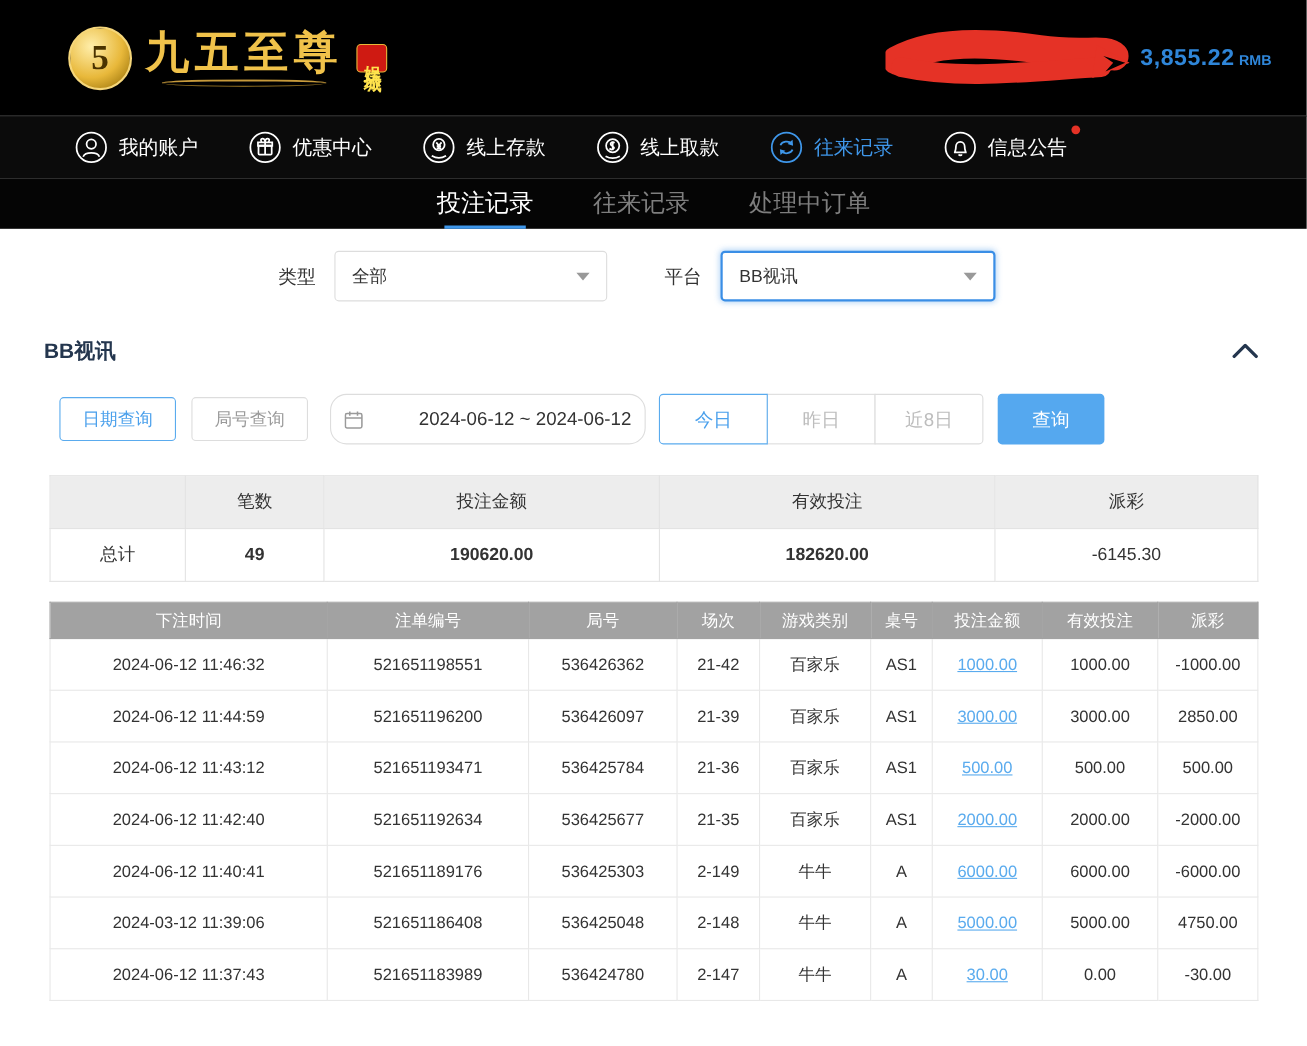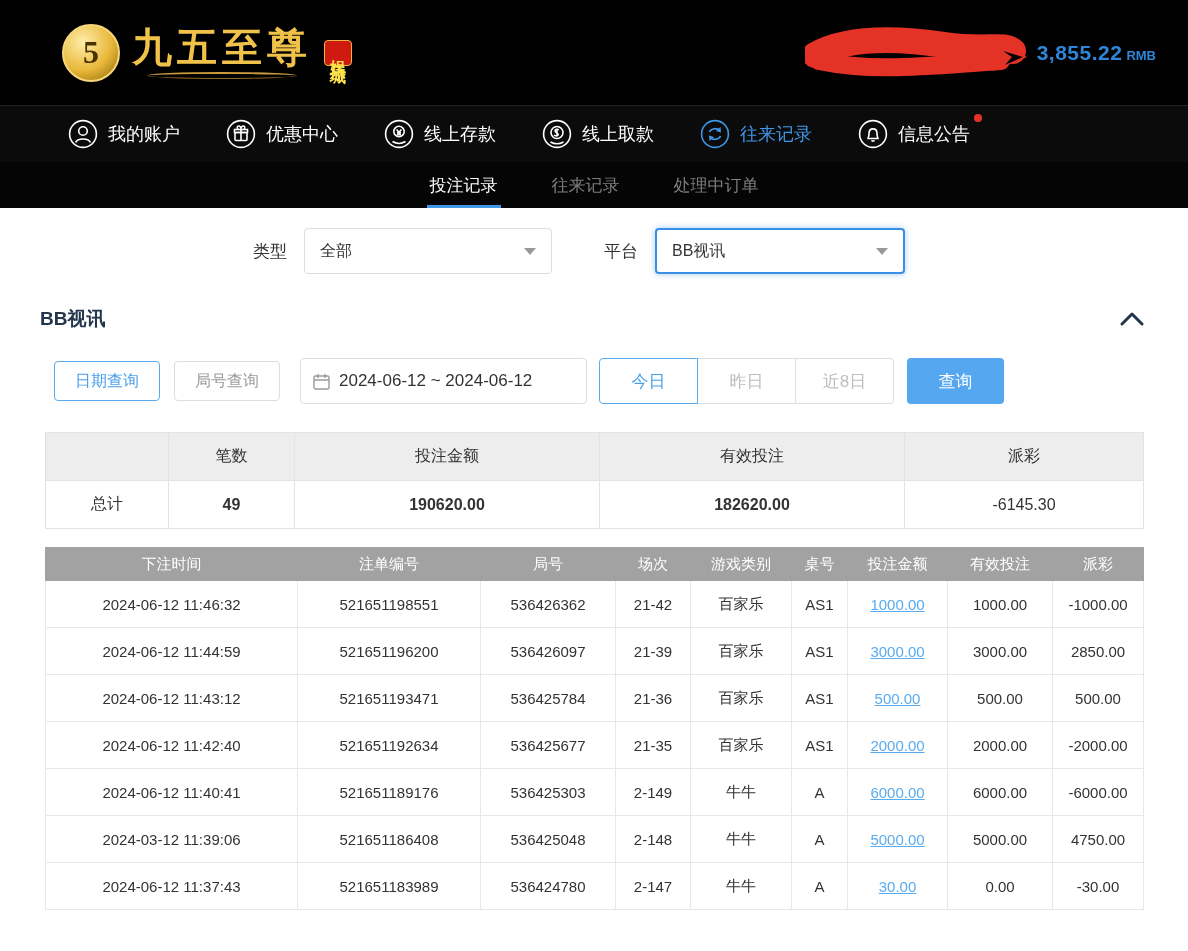--- a/index.html
+++ b/index.html
@@ -33,21 +33,21 @@
     display:flex; align-items:center; padding-left:68px; gap:46px; }
   .nav-item { display:flex; align-items:center; gap:10px; color:#fff; font-size:18px;
     cursor:pointer; position:relative; white-space:nowrap; }
   .nav-item.active { color:#3f97ea; }
   .nav-icon svg { display:block; }
   .nav-dot { position:absolute; top:-5px; right:-12px; width:8px; height:8px;
     border-radius:50%; background:#e53226; }
 
   
   .subtabs { height:46px; background:#050505; display:flex; justify-content:center; gap:46px; }
-  .subtab { color:#7e7e7e; font-size:17px; display:flex; align-items:center;
+  .subtab { color:#7e7e7e; font-size:22px; display:flex; align-items:center;
     position:relative; cursor:pointer; padding:0 4px; }
   .subtab.active { color:#fff; }
   .subtab.active::after { content:""; position:absolute; bottom:0; left:50%;
     transform:translateX(-50%); width:74px; height:3px; background:#3f97ea; }
 
   
   .filter-row { display:flex; align-items:center; padding:20px 0 6px 253px; }
   .filter-label { font-size:17px; color:#333; margin-right:17px; }
   .select-box { width:248px; height:46px; border:1px solid #ddd; border-radius:4px;
     background:#fff; display:flex; align-items:center; justify-content:space-between;
@@ -64,22 +64,22 @@
   .section-title { font-size:19px; font-weight:bold; color:#24364e; }
   .chevron-btn { cursor:pointer; line-height:0; }
 
   
   .query-bar { display:flex; align-items:center; padding-left:54px; margin-top:26px; }
   .btn { border-radius:4px; background:#fff; font-size:16px; display:flex;
     align-items:center; justify-content:center; cursor:pointer; }
   .btn-blue-outline { height:40px; padding:0 20px; border:1px solid #5aabee; color:#4aa0ec; }
   .btn-gray-outline { height:40px; padding:0 20px; border:1px solid #ddd; color:#9a9a9a; margin-left:14px; }
   .date-input { margin-left:20px; width:287px; height:46px; border:1px solid #ddd;
-    border-radius:4px; display:flex; align-items:center; padding:0 12px; gap:9px;
-    font-size:17px; color:#333; cursor:pointer; }
+    border-radius:15px; display:flex; align-items:center; padding:0 12px; gap:9px;
+    font-size:17px; color:#333; cursor:pointer;justify-content:space-between; }
   .day-group { display:flex; margin-left:12px; }
   .day-btn { width:99px; height:46px; border:1px solid #ddd; background:#fff;
     color:#bdbdbd; font-size:17px; display:flex; align-items:center; justify-content:center;
     margin-left:-1px; cursor:pointer; }
   .day-btn:first-child { margin-left:0; border-radius:4px 0 0 4px; }
   .day-btn:last-child { border-radius:0 4px 4px 0; }
   .day-btn.active { border-color:#5aabee; color:#4aa0ec; position:relative; z-index:1; }
   .search-btn { margin-left:13px; width:97px; height:46px; background:#55a8ef; color:#fff;
     border:none; border-radius:4px; font-size:17px; cursor:pointer; }
 

